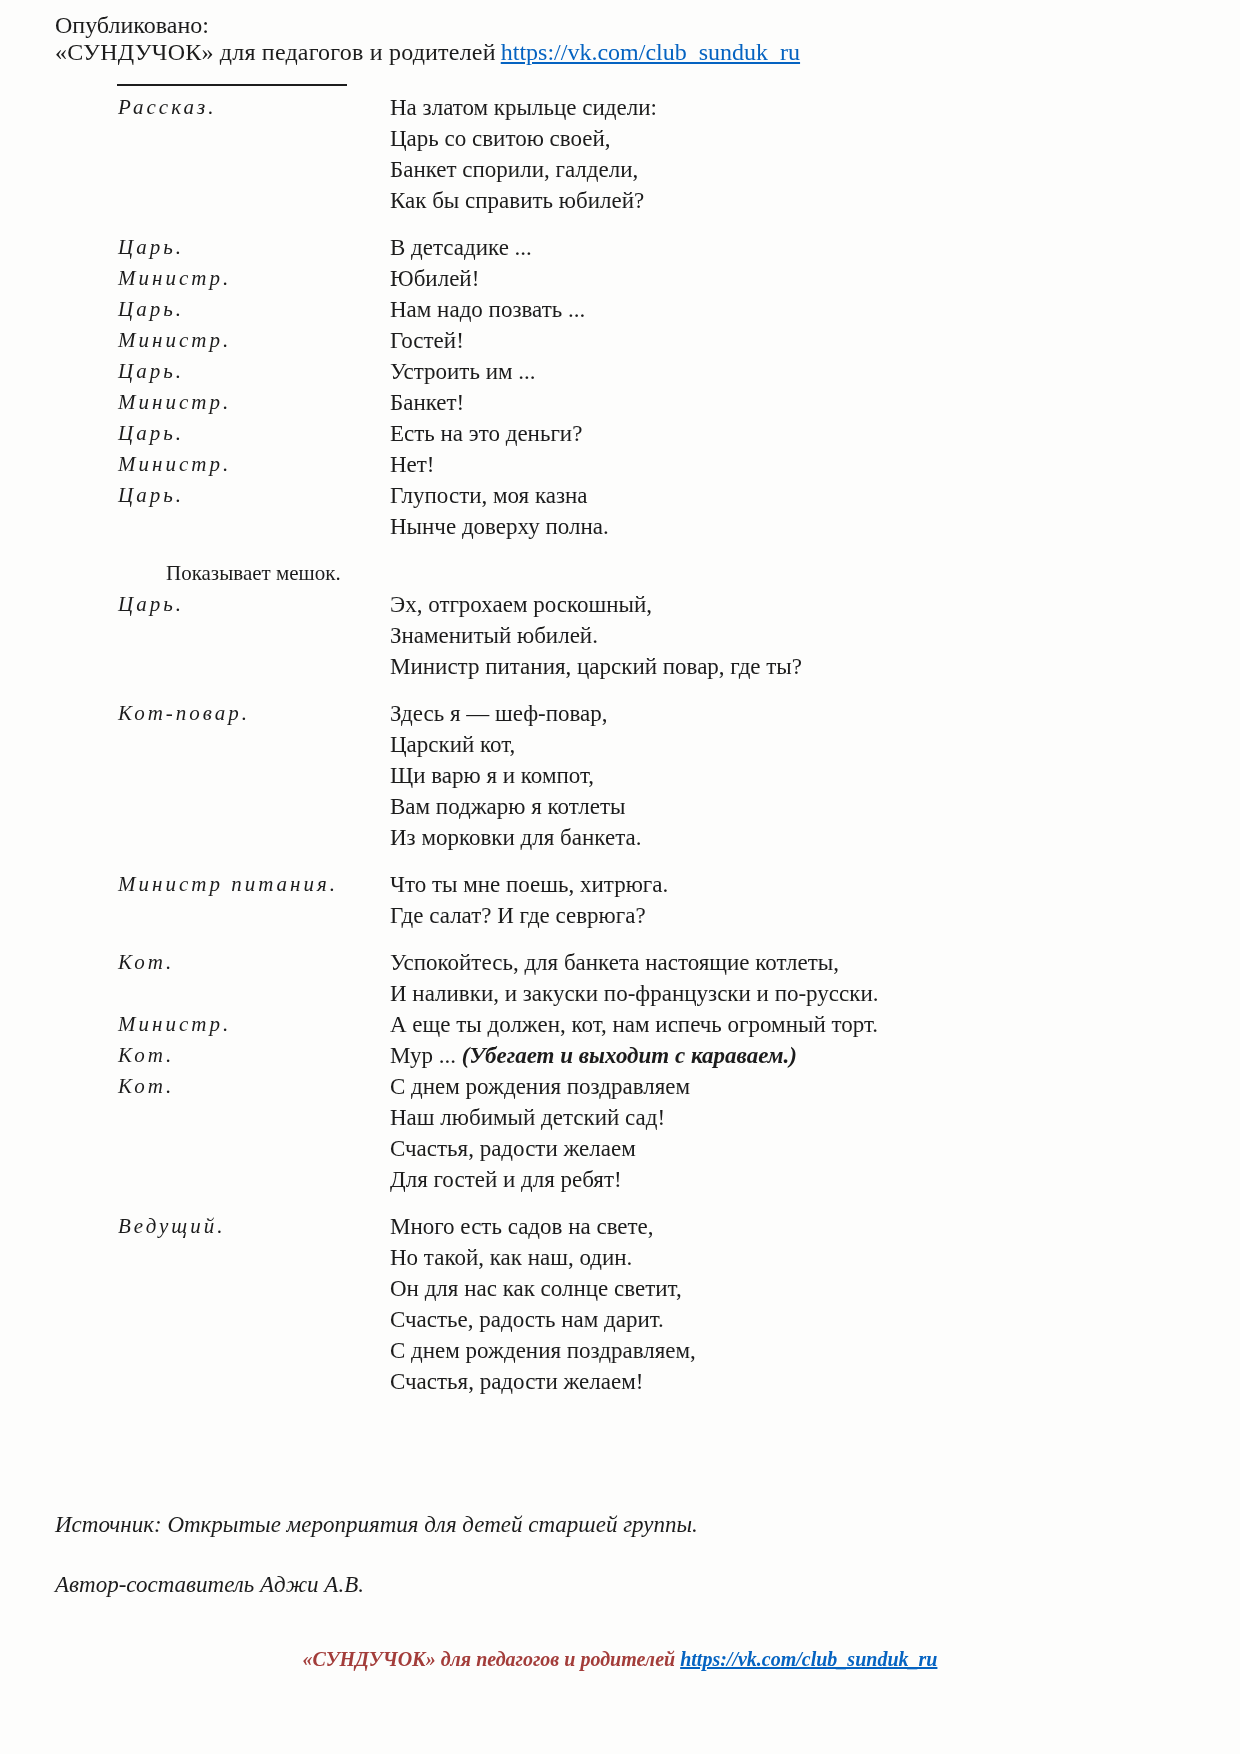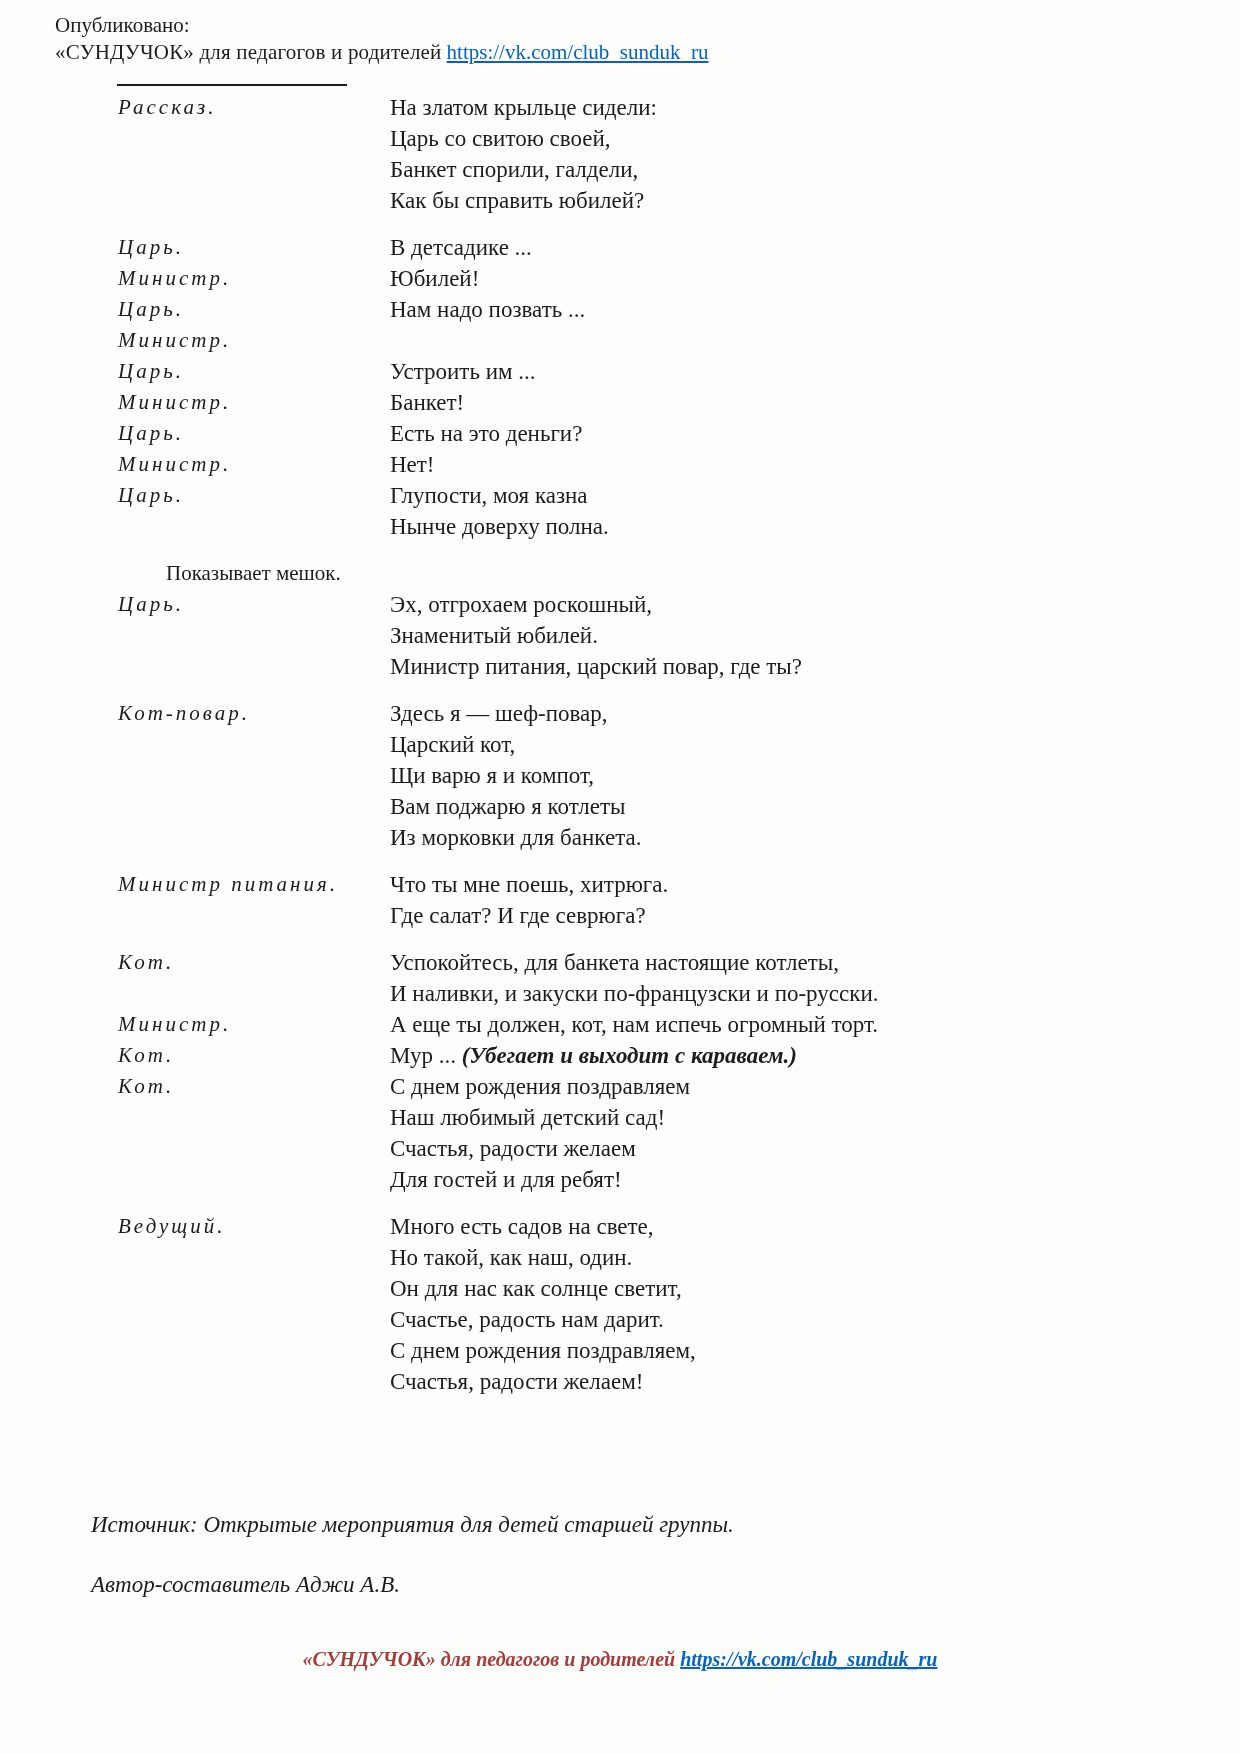--- a/index.html
+++ b/index.html
@@ -6,42 +6,42 @@
   html { background:#ffffff; }
   body {
     width:1240px; height:1754px;
     position:relative;
     background:#fdfdfc;
     color:#1c1c1c;
     font-family:"Liberation Serif", serif;
     overflow:hidden;
   }
   
-  .header { position:absolute; top:12px; left:55px; font-size:21px; line-height:27px; }
+  .header { position:absolute; top:12px; left:55px; font-size:24px; line-height:27px; }
   .pub-line span { letter-spacing:0.2px; }
   a.link { color:var(--link-color,#0563c1); text-decoration:underline; cursor:pointer; margin-left:5px; }
   
   .scan-line { position:absolute; top:84px; left:117px; width:230px; height:2px; background:#1d1d1d; }
   
   .script-body { position:absolute; top:92px; left:0; right:16px; padding:0 60px 0 118px; }
   .row { display:flex; }
   .row.spaced { margin-top:16px; }
   .speaker {
     flex:0 0 272px; width:272px;
     font-style:italic; letter-spacing:3px;
     font-size:21px; line-height:31px;
     white-space:nowrap;
   }
   .lines { flex:1; }
   .line { font-size:23px; line-height:31px; }
   .direction-row { padding-left:48px;align-items:center; }
   .direction-text { font-size:21px; line-height:31px; }
   .note { font-style:italic; font-weight:bold; }
   
-  .source { position:absolute; left:55px; top:1512px; font-style:italic; font-size:23px;margin-left:36px; }
+  .source { position:absolute; left:55px; top:1512px; font-style:italic; font-size:23px; }
   .source .src-line { margin-bottom:34px; }
   
   .footer {
     position:absolute; top:1648px; left:0; right:0;
     text-align:center;
     font-size:20px; font-style:italic; font-weight:bold;
   }
   .footer-text { color:var(--footer-accent,#a33d3a); }
   .footer a.link { font-weight:bold; font-style:italic; }
 </style>
@@ -80,20 +80,23 @@
       </div>
     </div>
     <div class="row">
       <div class="speaker">Царь.</div>
       <div class="lines">
         <div class="line">Нам надо позвать ...</div>
       </div>
     </div>
     <div class="row">
       <div class="speaker">Министр.</div>
+      <div class="lines">
+        <div class="line">Гостей!</div>
+      </div>
     </div>
     <div class="row">
       <div class="speaker">Царь.</div>
       <div class="lines">
         <div class="line">Устроить им ...</div>
       </div>
     </div>
     <div class="row">
       <div class="speaker">Министр.</div>
       <div class="lines">

